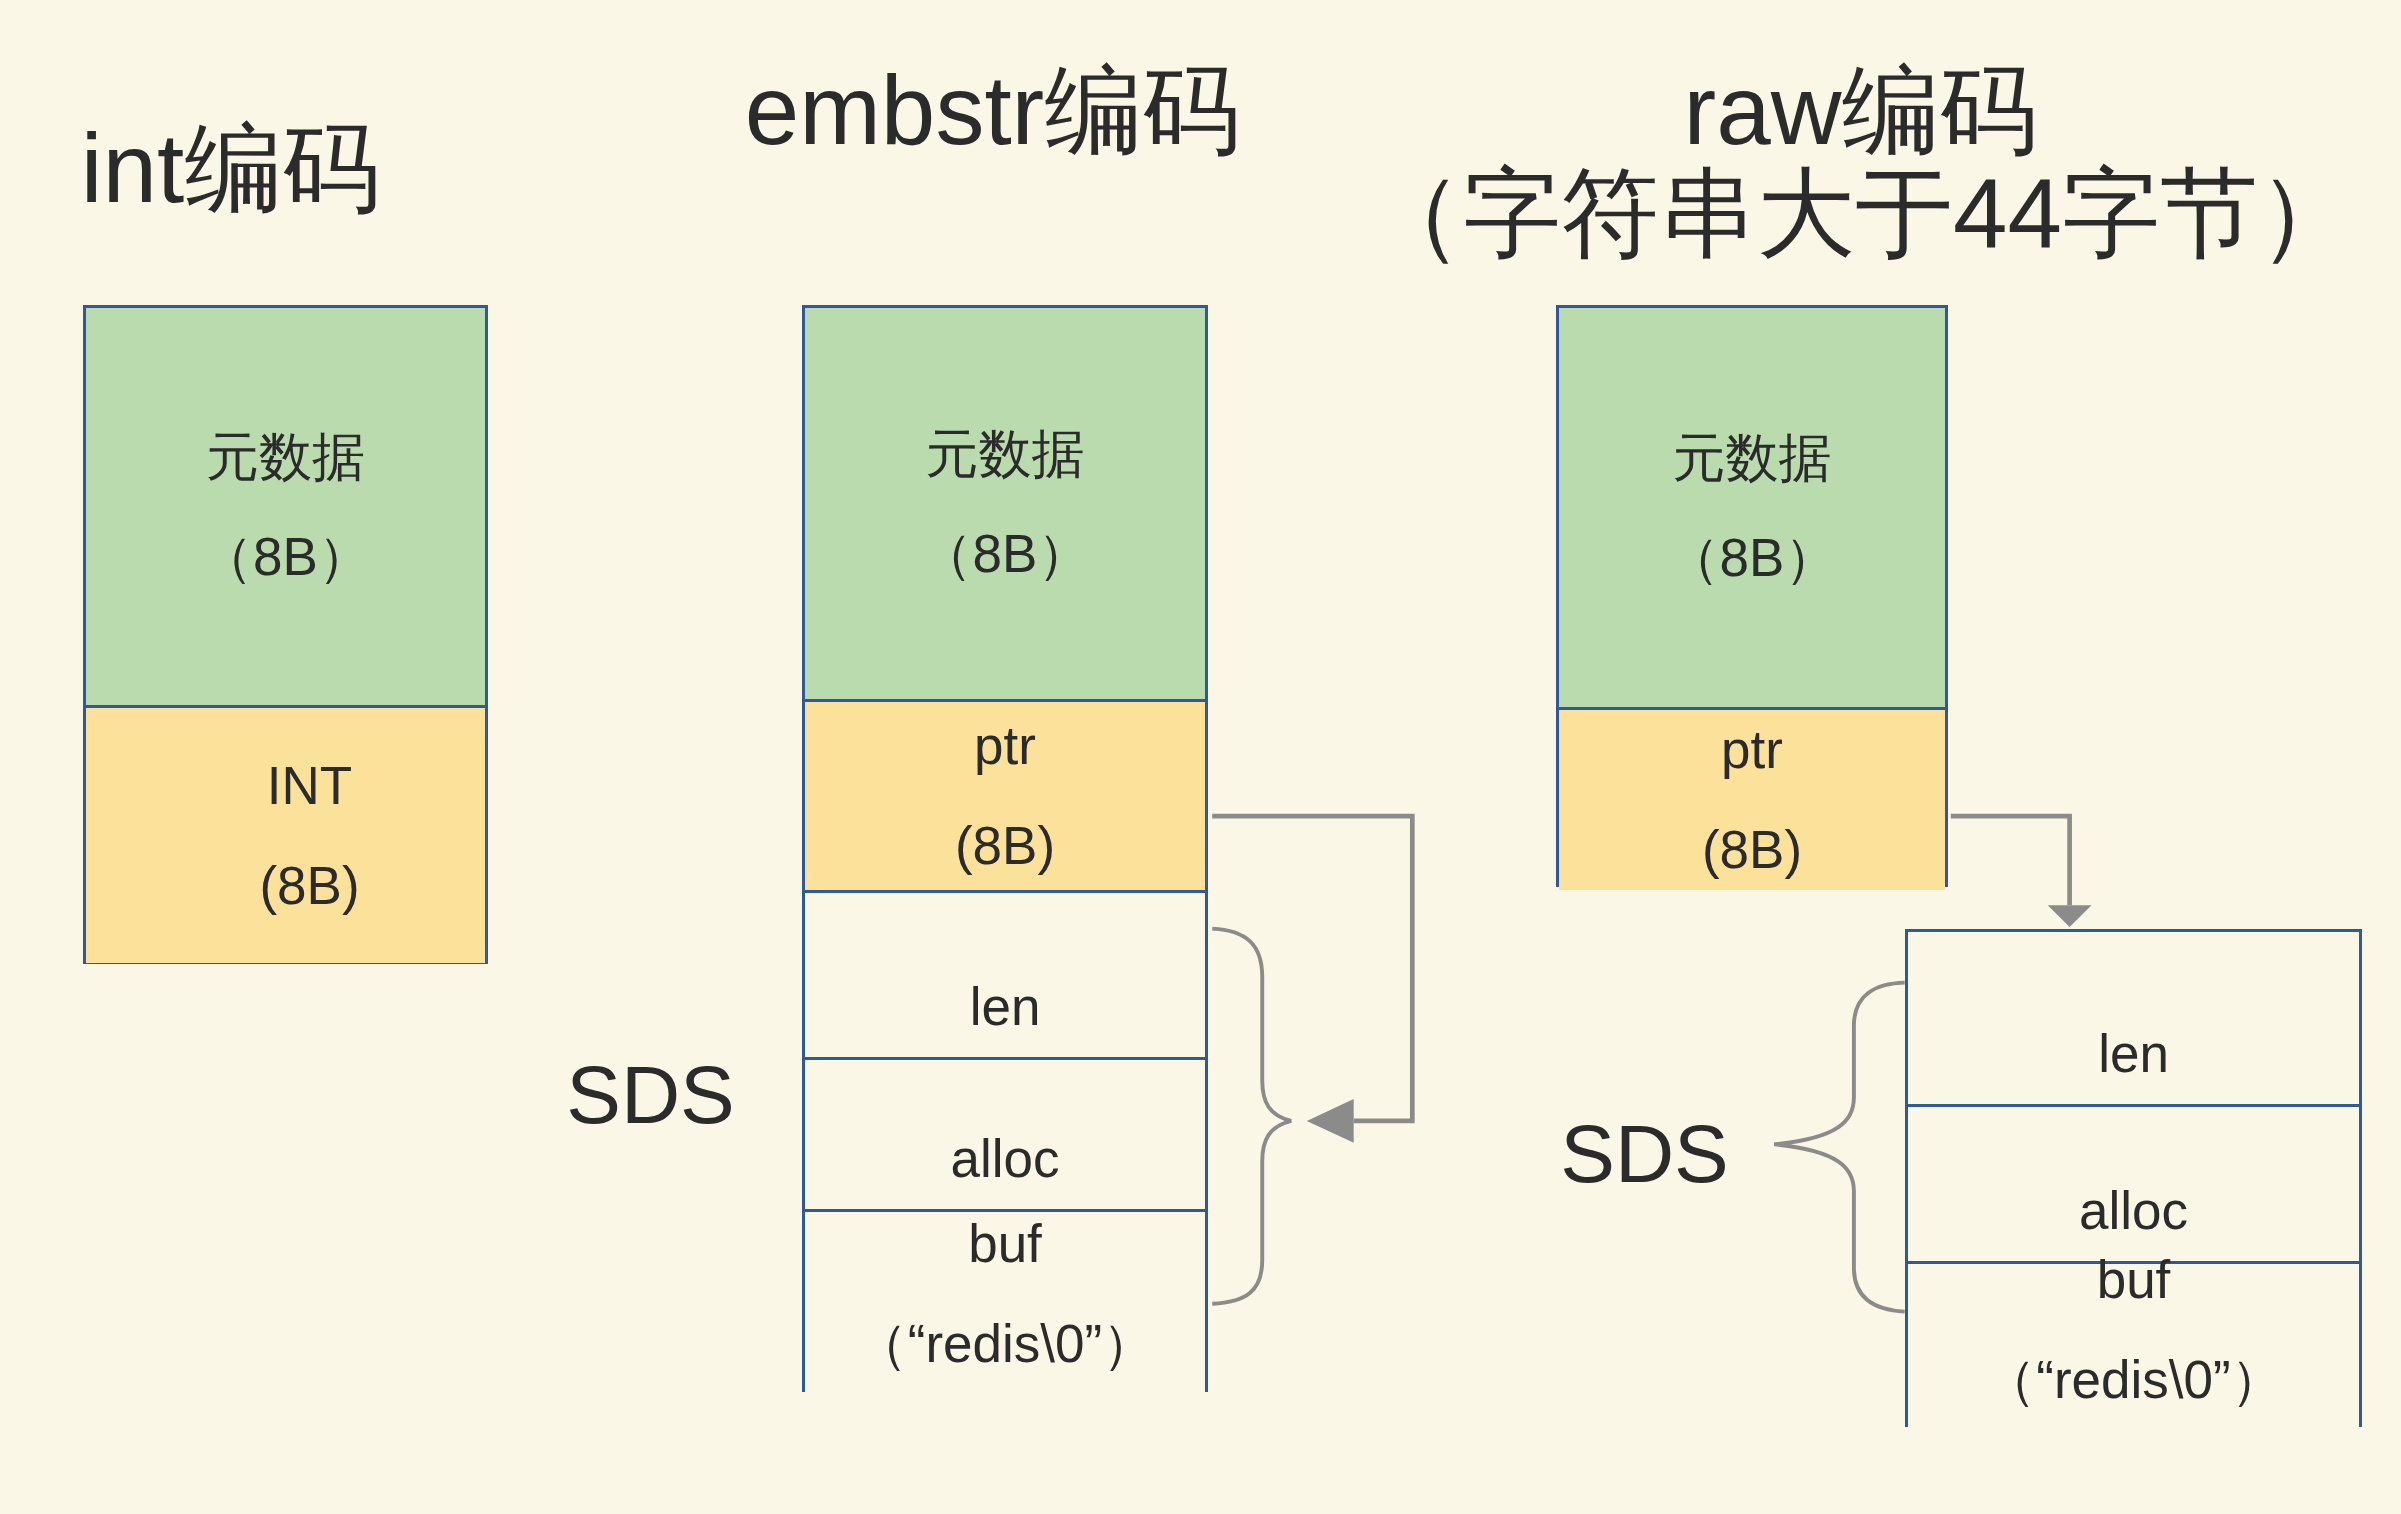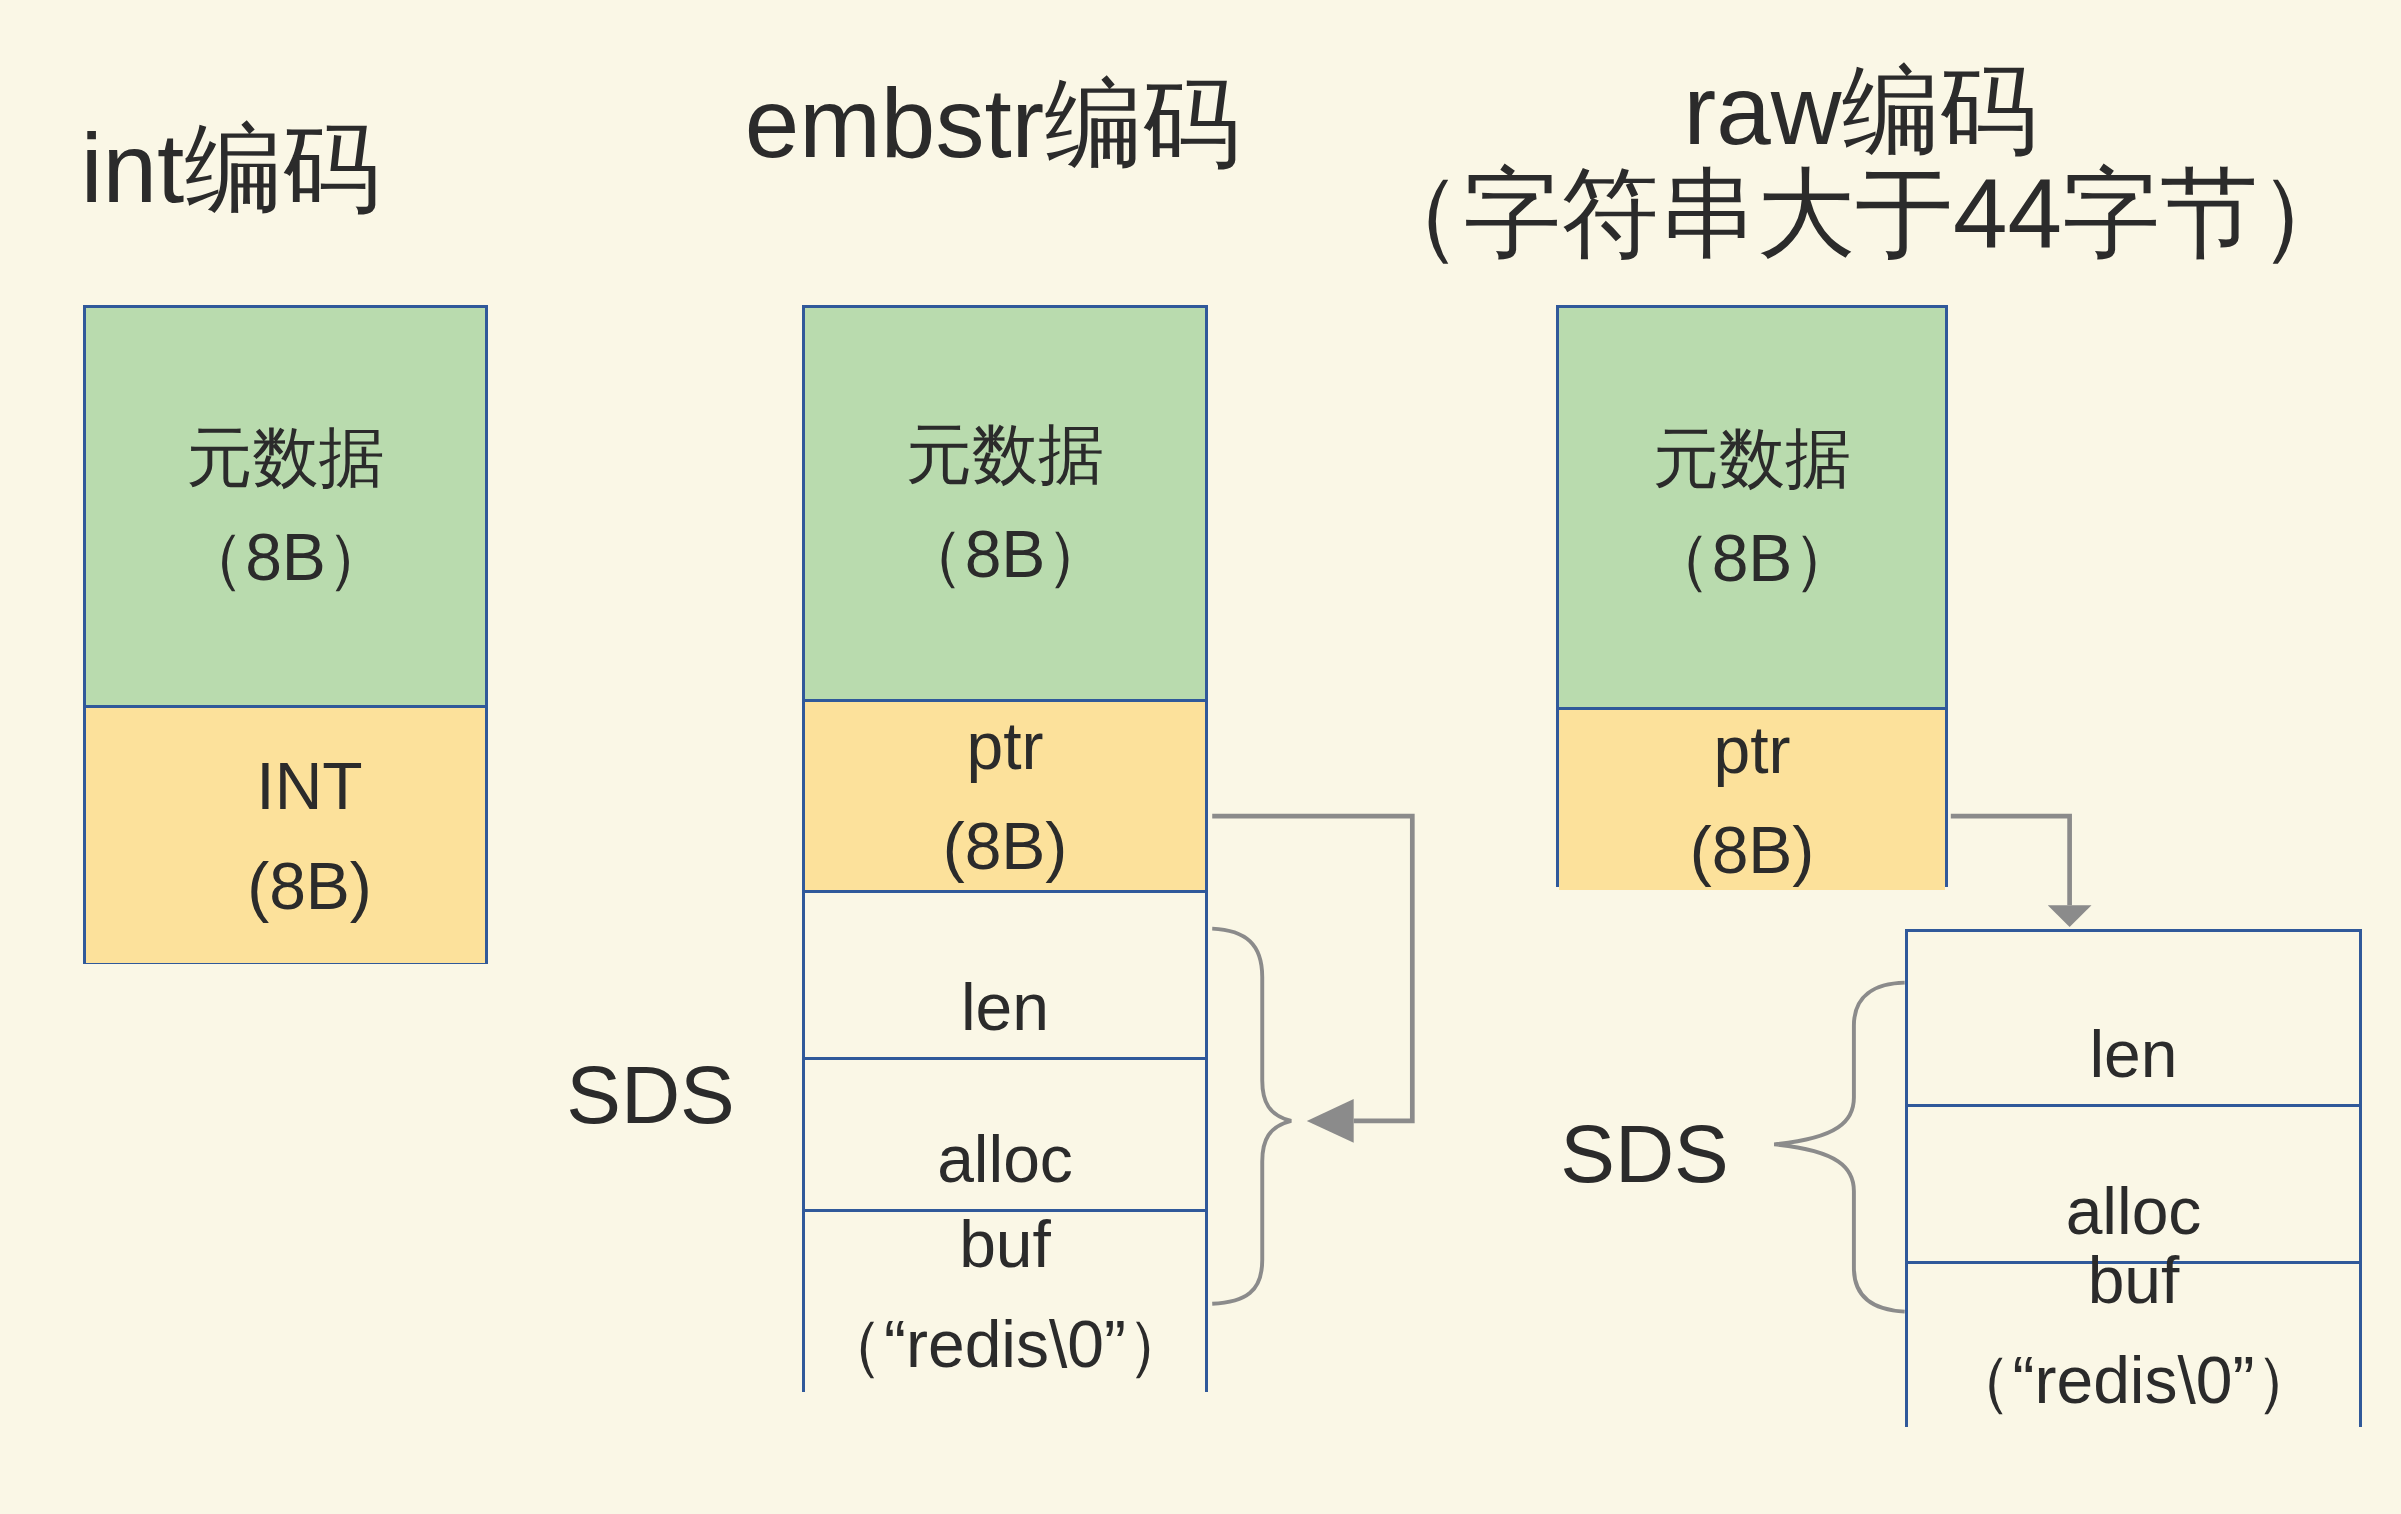--- a/index.html
+++ b/index.html
@@ -24,42 +24,42 @@
     position:absolute;text-align:center;
     font-size:98px;line-height:103px;white-space:nowrap;
   }
   .memory-box{
     position:absolute;display:flex;flex-direction:column;
     border:3.9px solid var(--box-border);box-sizing:border-box;
   }
   .cell{
     display:flex;flex-direction:column;align-items:center;justify-content:center;
     box-sizing:border-box;flex:0 0 auto;
-    font-size:66px;line-height:100px;white-space:nowrap;
+    font-size:53px;line-height:100px;white-space:nowrap;
   }
   .cell + .cell{border-top:3.9px solid var(--box-border);}
   .cell.green{background:var(--green-fill);}
   .cell.yellow{background:var(--yellow-fill);}
   .cell.white{background:var(--white-fill);justify-content:flex-end;}
   .sds-label{
     position:absolute;width:313px;text-align:center;
     font-size:82px;line-height:83px;
   }
   svg.connectors{position:absolute;left:0;top:0;pointer-events:none;}
 </style>
 </head>
 <body>
 
 <div class="canvas">
 
   <div class="title" style="left:-82px;top:117px;width:625px;">
     <div>int编码</div>
   </div>
 
-  <div class="title" style="left:367px;top:72px;width:1251px;">
+  <div class="title" style="left:367px;top:59px;width:1251px;">
     <div>embstr编码</div>
   </div>
 
   <div class="title" style="left:1235px;top:59px;width:1251px;">
     <div>raw编码</div>
     <div>（字符串大于44字节）</div>
   </div>
 
   <div class="memory-box" style="left:83px;top:305px;width:405px;height:659px;">
     <div class="cell green" style="height:397px;">

